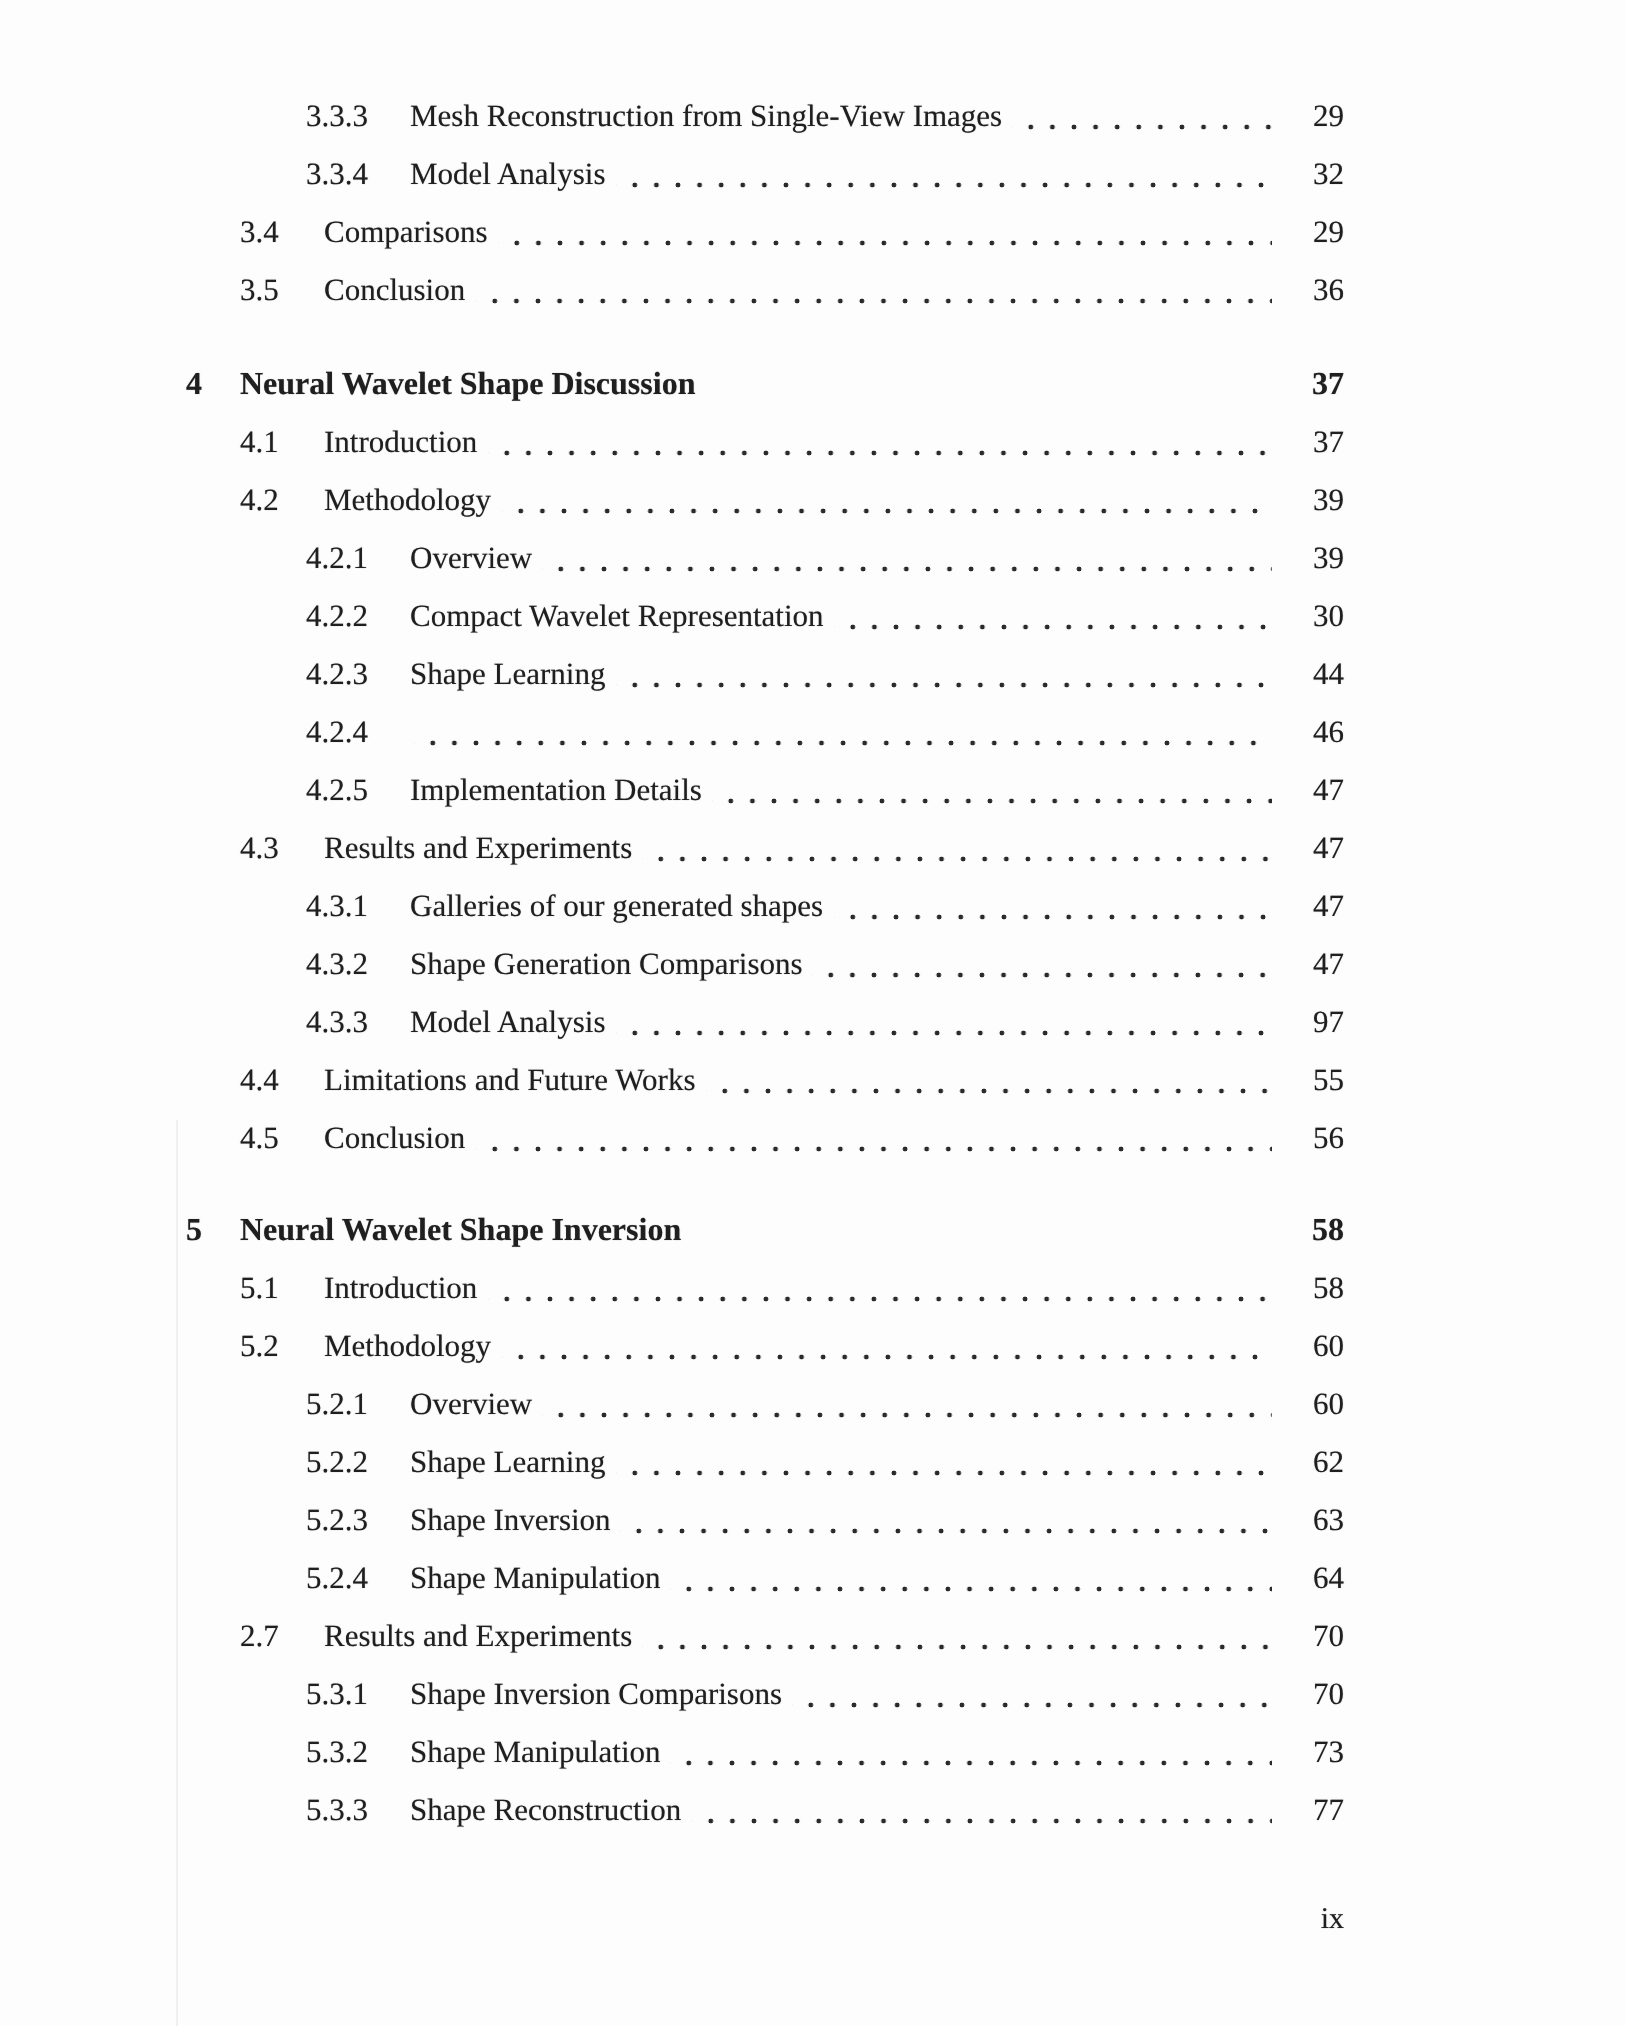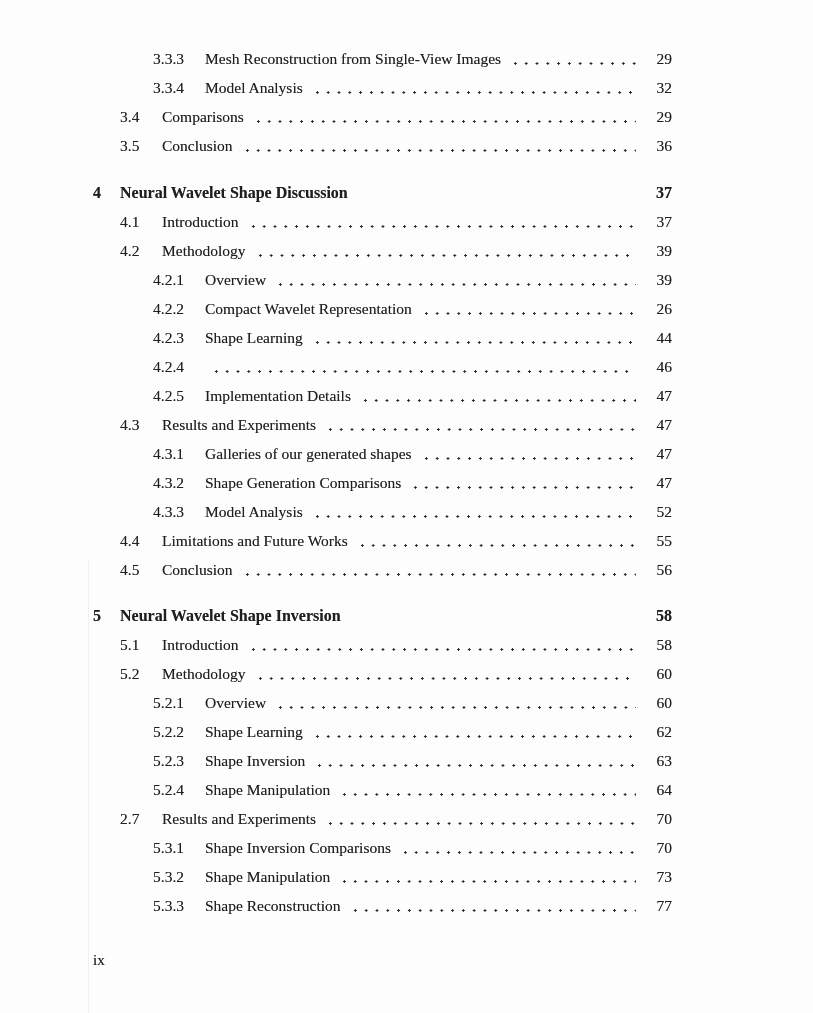--- a/index.html
+++ b/index.html
@@ -73,21 +73,21 @@
   .row-section .num { width: 42px; }
   
   .row-subsection { padding-left: 60px; }
   .row-subsection .num { width: 52px; }
   
   .footer {
     position: absolute;
     left: 93px;
     top: 949px;
     width: 579px;
-    text-align: left;
+    text-align: right;
     font-size: 15px;
     line-height: 22px;
     text-shadow: 0 0 0.5px rgba(45,45,45,0.55);
   }
 </style>
 </head>
 <body>
 
 <div class="scan-edge"></div>
 
@@ -138,21 +138,21 @@
       <div class="toc-row row-subsection">
     <span class="num">4.2.1</span>
     <span class="title">Overview</span>
     <span class="leader"></span>
     <span class="pg">39</span>
   </div>
       <div class="toc-row row-subsection">
     <span class="num">4.2.2</span>
     <span class="title">Compact Wavelet Representation</span>
     <span class="leader"></span>
-    <span class="pg">26</span>
+    <span class="pg">30</span>
   </div>
       <div class="toc-row row-subsection">
     <span class="num">4.2.3</span>
     <span class="title">Shape Learning</span>
     <span class="leader"></span>
     <span class="pg">44</span>
   </div>
       <div class="toc-row row-subsection">
     <span class="num">4.2.4</span>
     <span class="leader"></span>
@@ -179,21 +179,21 @@
       <div class="toc-row row-subsection">
     <span class="num">4.3.2</span>
     <span class="title">Shape Generation Comparisons</span>
     <span class="leader"></span>
     <span class="pg">47</span>
   </div>
       <div class="toc-row row-subsection">
     <span class="num">4.3.3</span>
     <span class="title">Model Analysis</span>
     <span class="leader"></span>
-    <span class="pg">52</span>
+    <span class="pg">97</span>
   </div>
       <div class="toc-row row-section">
     <span class="num">4.4</span>
     <span class="title">Limitations and Future Works</span>
     <span class="leader"></span>
     <span class="pg">55</span>
   </div>
       <div class="toc-row row-section">
     <span class="num">4.5</span>
     <span class="title">Conclusion</span>

